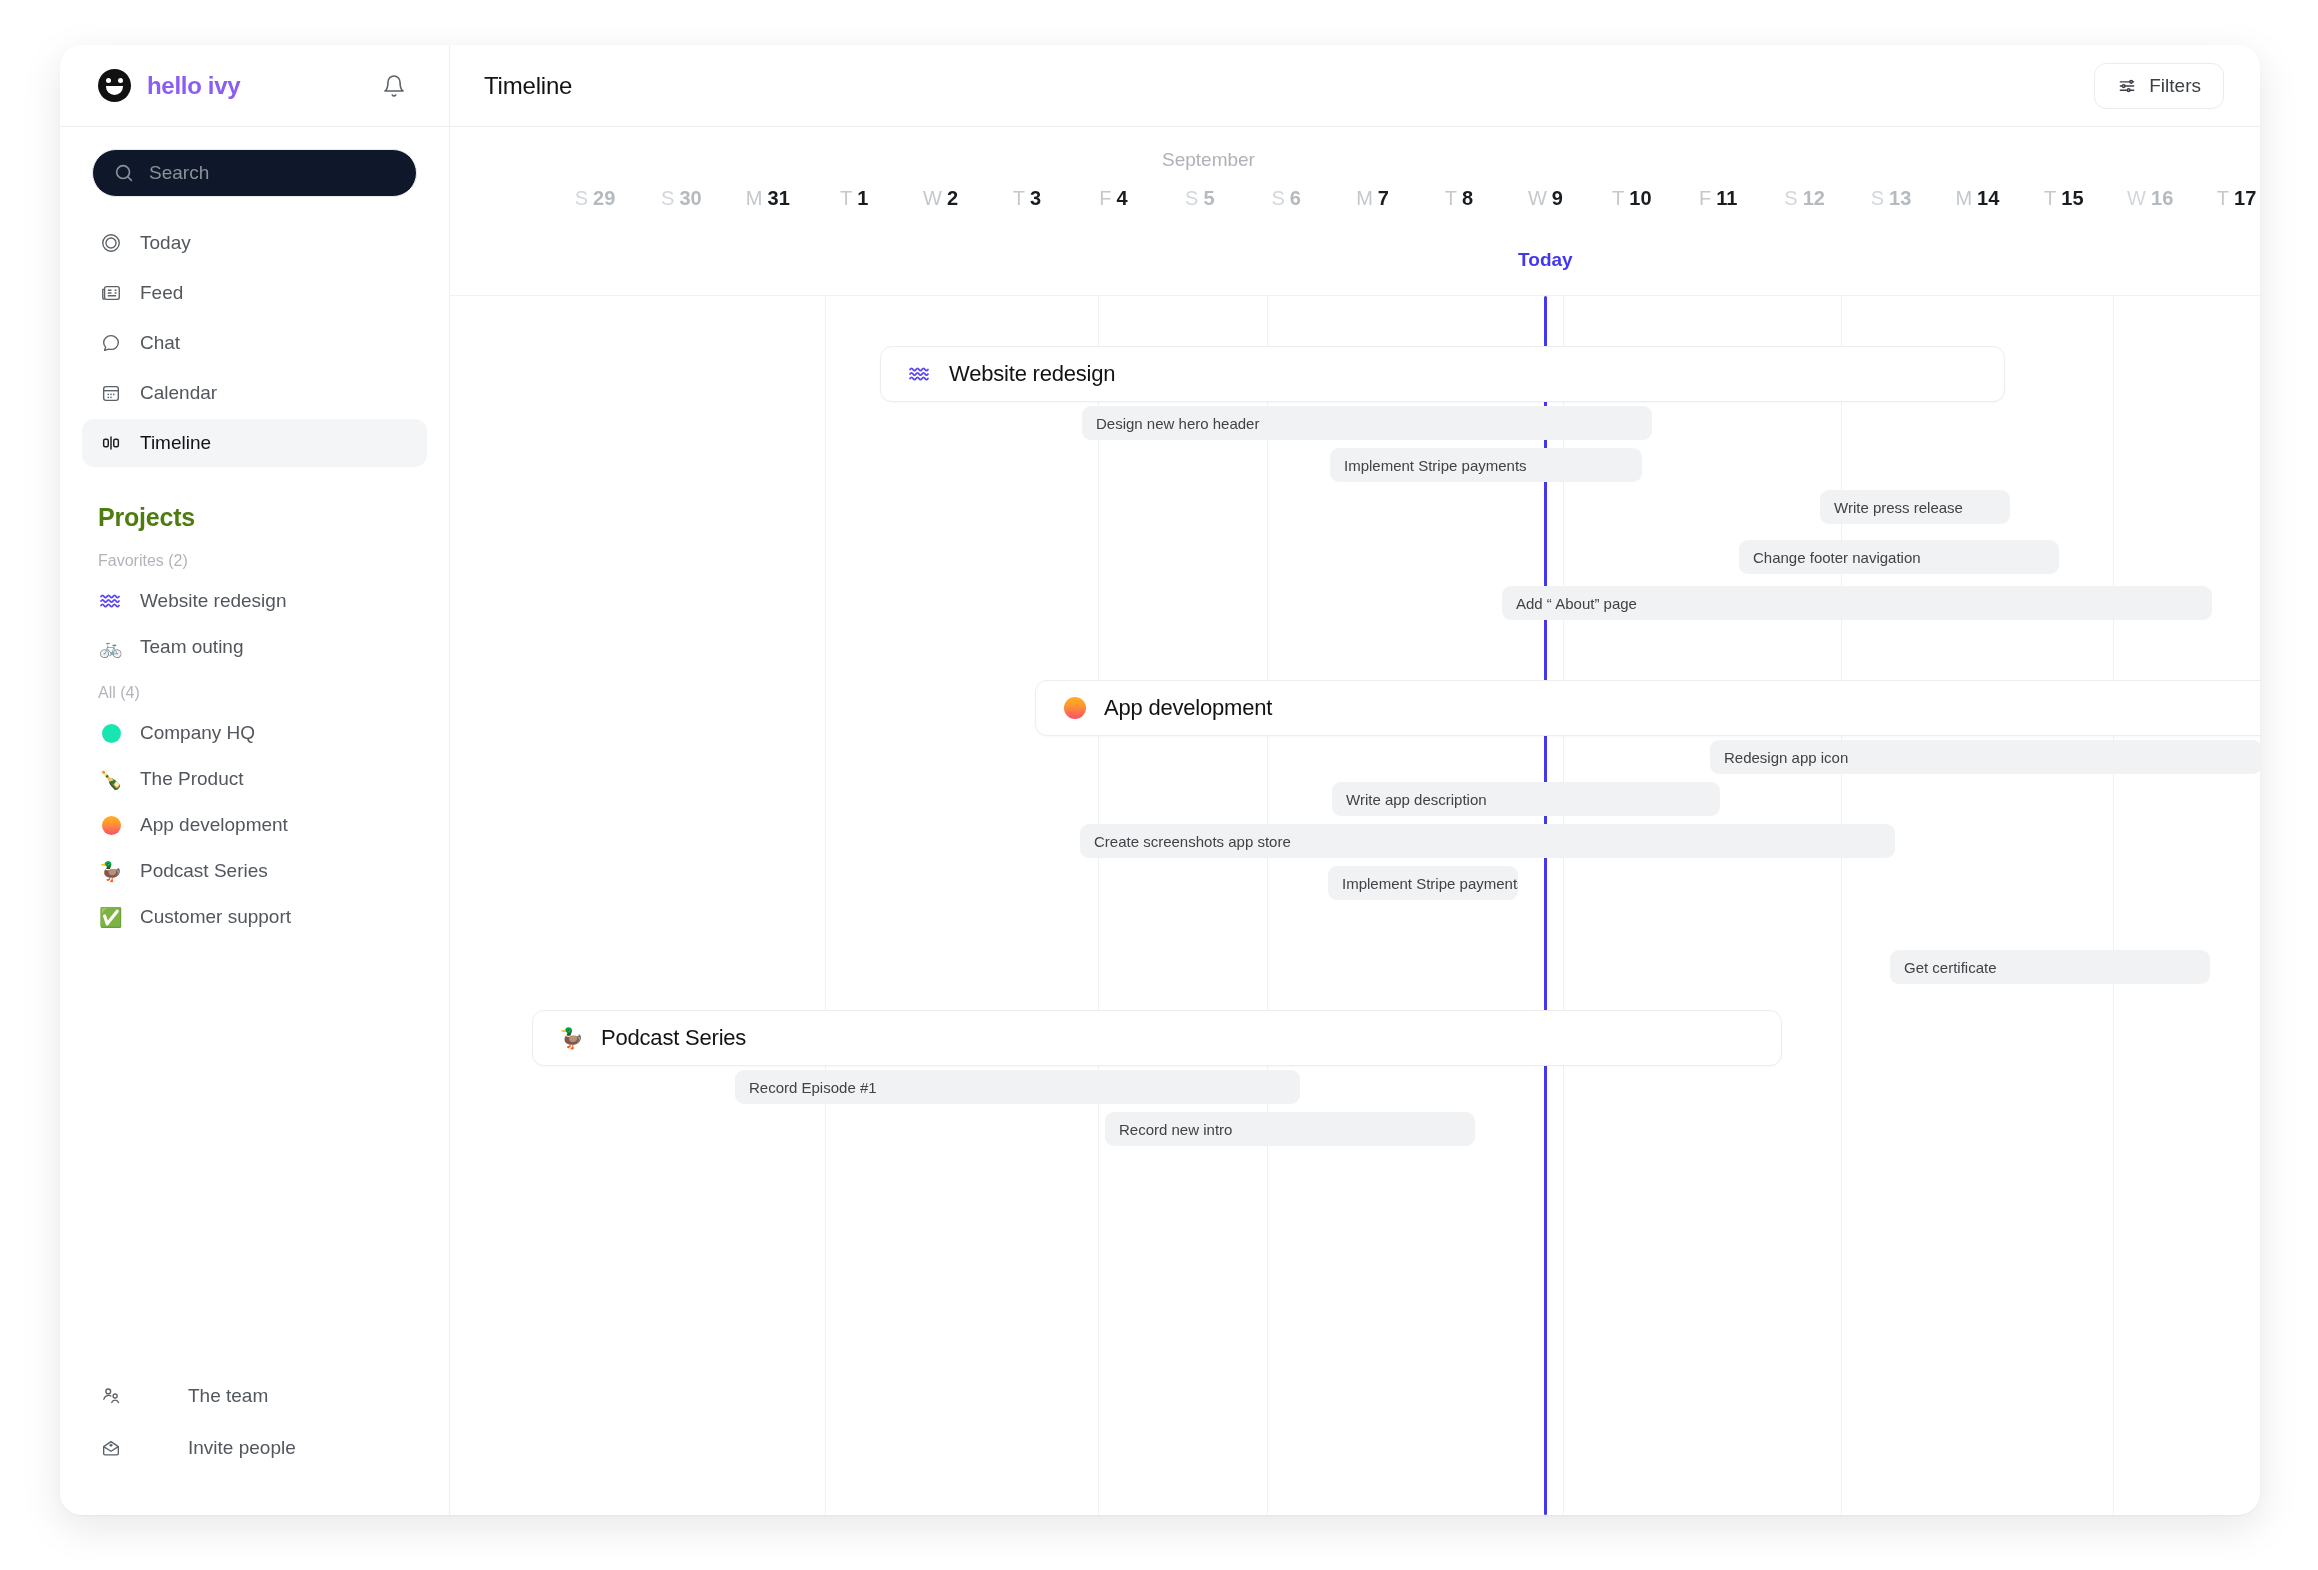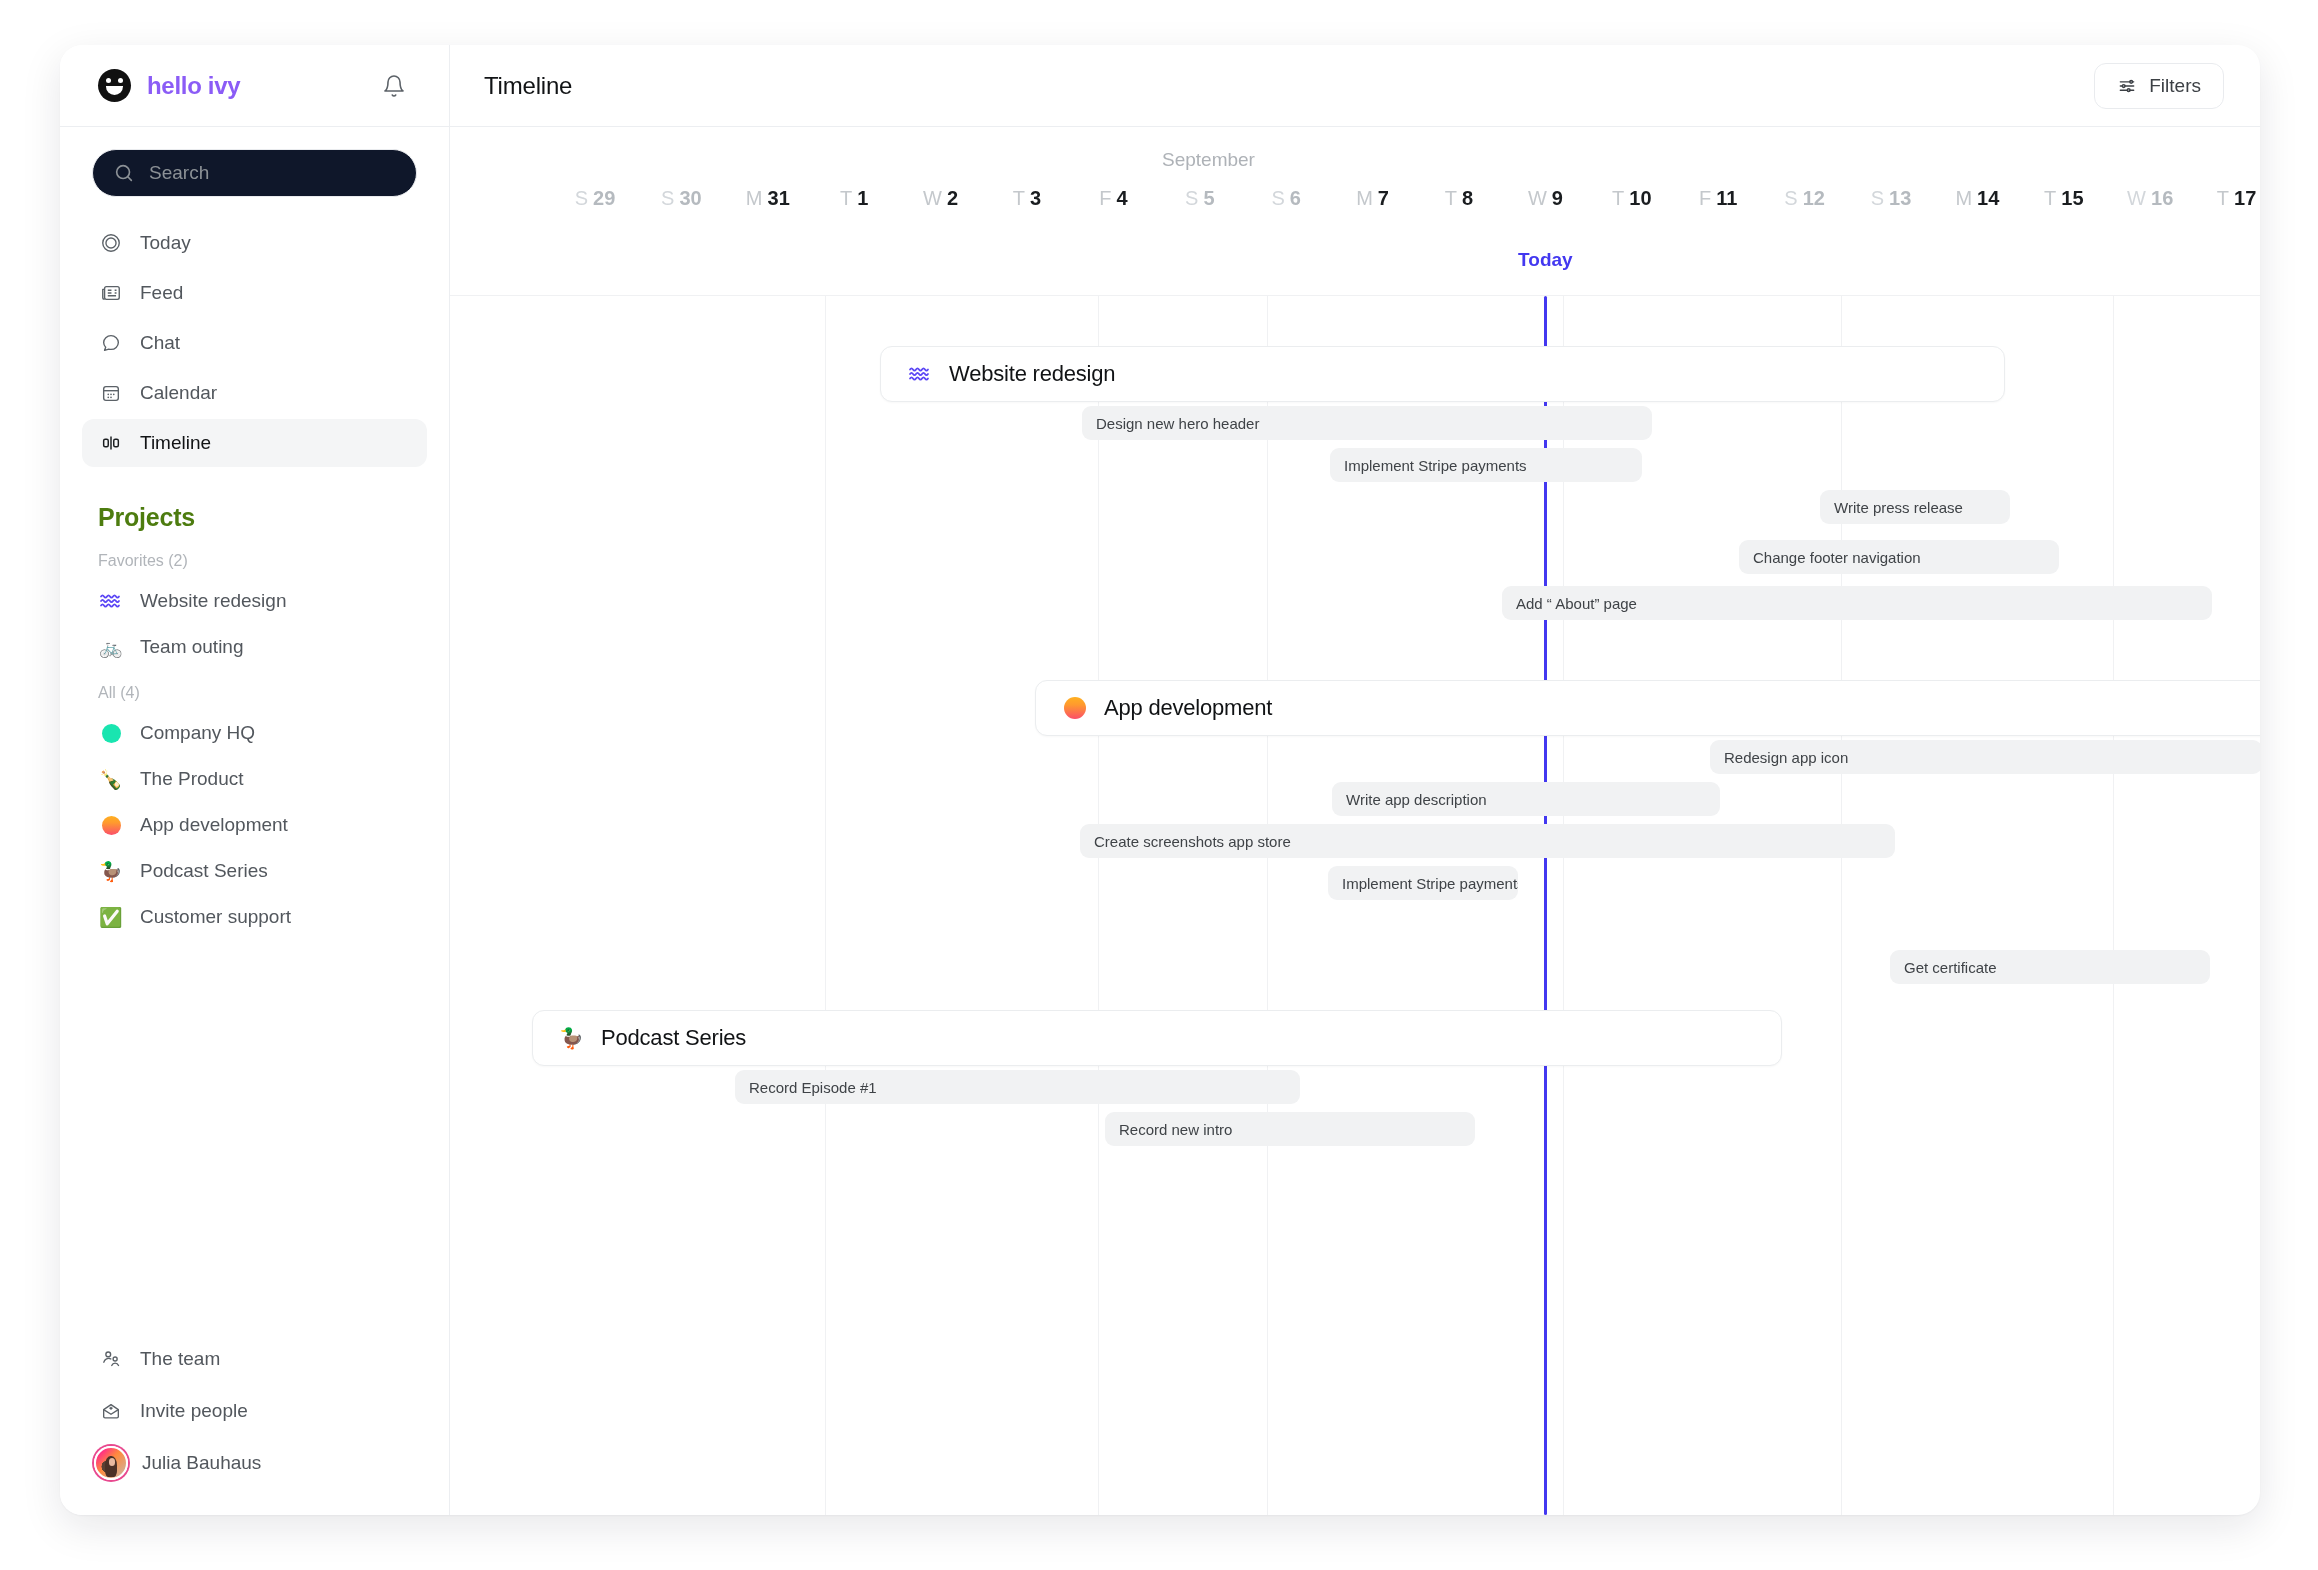--- a/index.html
+++ b/index.html
@@ -88,23 +88,23 @@
   .proj-item .ico { width:26px; flex:0 0 26px; display:flex; align-items:center; justify-content:center; margin-right:16px; font-size:19px; line-height:1; }
 
   .dot { width:19px; height:19px; border-radius:50%; display:block; }
   .dot.teal { background: #19e5b0; }
   .dot.grad { background: linear-gradient(180deg,#ffb020 0%,#ff9a2e 35%,#fb4f6a 100%); }
 
   .wave-ico { display:block; }
 
   .sidebar-foot { margin-top:auto; padding-bottom: 26px; }
   .foot-item {
-    height: 52px; display:flex; align-items:center;
+    height: 52px; display:flex; align-items:flex-start;
     padding: 0 16px; margin: 0 22px; border-radius: 12px; cursor:pointer;
-    color:#52575d; font-size:19px;
+    color:#52575d; font-size:19px;gap:48px;
   }
   .foot-item .ico { width:26px; flex:0 0 26px; display:flex; align-items:center; justify-content:center; margin-right:16px; }
   .avatar {
     width:34px; height:34px; flex:0 0 34px; border-radius:50%;
     margin-right: 14px; margin-left:-4px;
     background:
        radial-gradient(circle at 38% 62%, #5a4034 0 22%, transparent 23%),
        linear-gradient(135deg,#f0a 0%, #ff8a3d 45%, #c9b8a8 100%);
     position:relative; overflow:hidden;
     border: 2px solid #fff;
@@ -316,24 +316,20 @@
       </div>
       <div class="foot-item">
         <span class="ico">
           <svg width="22" height="22" viewBox="0 0 24 24" fill="none" stroke="#5c6268" stroke-width="1.5" stroke-linejoin="round">
               <path d="M4 10.5 12 5l8 5.5V18a1.5 1.5 0 0 1-1.5 1.5h-13A1.5 1.5 0 0 1 4 18v-7.5Z"></path>
               <path d="m4 10.5 8 5 8-5"></path>
               <path d="M12 7.3v3.4M10.3 9h3.4"></path>
             </svg>
         </span>
         <span>Invite people</span>
-      </div>
-      <div class="foot-item">
-        <span class="avatar"></span>
-        <span>Julia Bauhaus</span>
       </div>
     </div>
   </aside>
 
   <section class="main">
     <div class="main-head">
       <div class="page-title">Timeline</div>
       <div class="filters-btn">
         <svg width="20" height="20" viewBox="0 0 24 24" fill="none" stroke="#3c4045" stroke-width="1.7" stroke-linecap="round">
           <path d="M4 7h12M18 7h2M4 12h3M9 12h11M4 17h9M15 17h5"></path>

